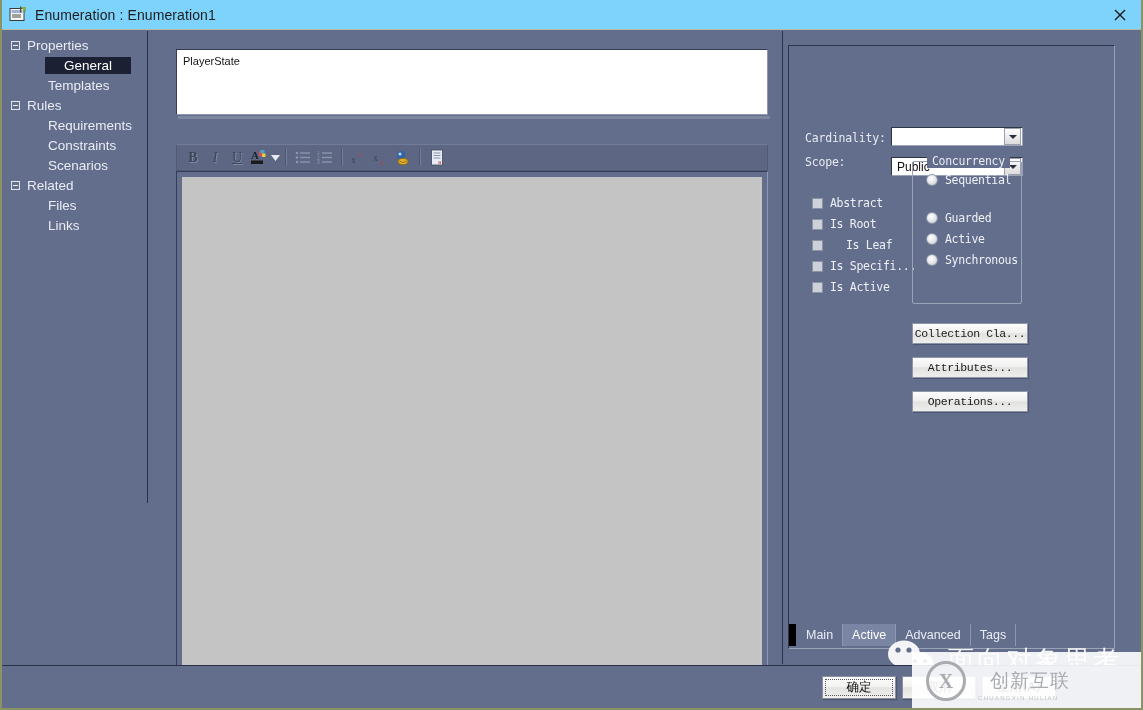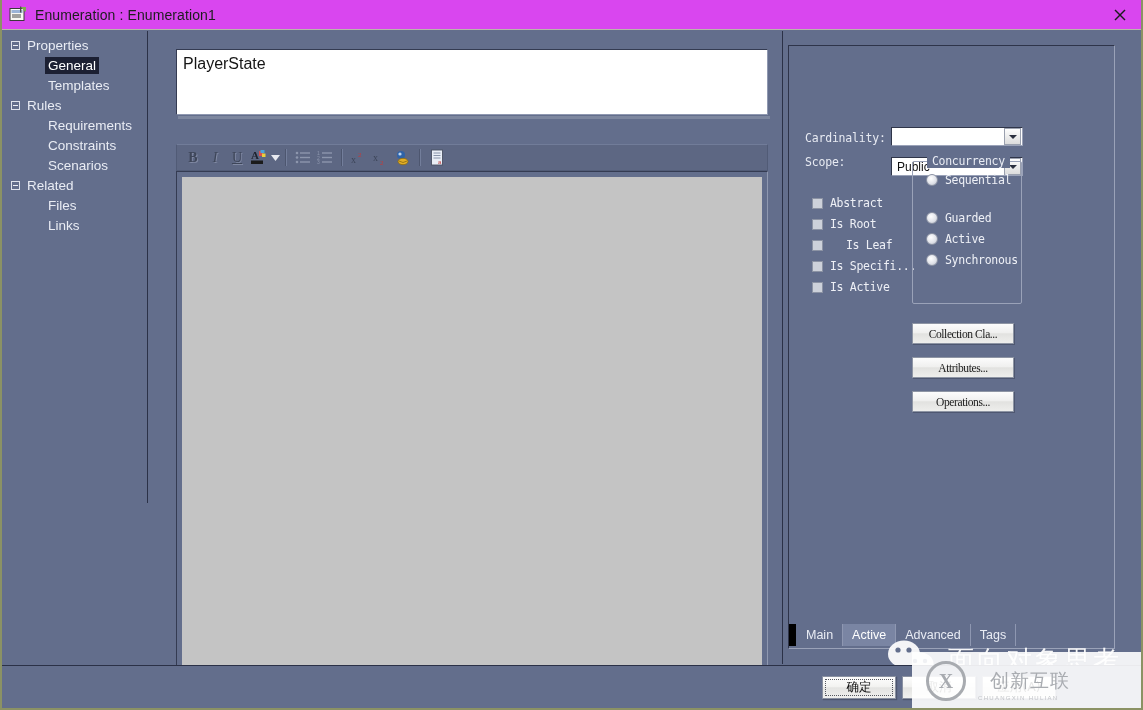--- a/index.html
+++ b/index.html
@@ -11,21 +11,21 @@
     font-family: "Liberation Sans", sans-serif;
     overflow: hidden;
     position: relative;
     -webkit-font-smoothing: none;
   }
 
   
   .titlebar {
     position: absolute; left: 0; top: 0;
     width: 1143px; height: 30px;
-    background: #d946ef;
+    background: #7dd3fc;
     border-bottom: 1px solid #b9b7aa;
     box-sizing: border-box;
     display: flex; align-items: center;
   }
   .title-icon {
     width: 18px; height: 18px;
     margin-left: 9px; margin-right: 8px;
     position: relative; flex: none;
   }
   .title-text {
@@ -63,42 +63,42 @@
     position: relative; flex: none;
     box-sizing: border-box;
   }
   .tree-node .expander::before {
     content:""; position:absolute; left: 1px; top: 3px;
     width: 5px; height: 1px; background: #eef0f6;
   }
   .tree-node.child { padding-left: 46px; }
   .tree-node.child .lbl.sel {
     background: #1c2033; color: #ffffff;
-    padding: 0 3px; margin-left: -3px;
+    padding: 0 19px; margin-left: -3px;
     line-height: 17px; display:inline-block;
   }
 
   
   .main-area {
     position: absolute; left: 149px; top: 31px;
     width: 634px; height: 633px;
     background: #636e8c;
     border-right: 1px solid #2b3147;
     box-sizing: border-box;
   }
   .name-field {
     position: absolute; left: 27px; top: 18px;
     width: 592px; height: 66px;
     background: #ffffff;
     border: 1px solid #343b52;
     border-right-color: #8f98b0;
     border-bottom-color: #8f98b0;
     box-sizing: border-box;
     padding: 5px 6px;
-    font-size: 16px; color: #151515;
+    font-size: 11px; color: #151515;
     font-family: "Liberation Sans", sans-serif;
     overflow: hidden;
   }
   .name-field-shadow {
     position: absolute; left: 29px; top: 85px;
     width: 592px; height: 3px;
     background: #7d879f;
   }
 
   .toolbar {
@@ -252,27 +252,27 @@
   }
   .radio-label {
     font-size: 11.5px; color: #eef0f6;
     font-family: "DejaVu Sans Mono", monospace;
     letter-spacing: -0.3px;
   }
 
   
   .pbtn {
     position: absolute;
-    width: 102px; height: 21px;
+    width: 116px; height: 21px;
     background: linear-gradient(#fcfcfc 0%, #f0f0ef 45%, #e2e2e0 52%, #eeeeec 100%);
     border: 1px solid #8e95a4;
     box-sizing: border-box;
     display:flex; align-items:center; justify-content:center;
     font-size: 11.5px; color: #1b1b1b;
-    font-family: Liberation Serif, serif;
+    font-family: Liberation Mono, monospace;
     letter-spacing: -0.4px;
     cursor: pointer;
     box-shadow: 1px 1px 0 rgba(40,46,64,.35);
   }
 
   
   .tabstrip {
     position: absolute; left: 789px; top: 624px;
     height: 22px; display: flex; align-items: stretch;
   }

